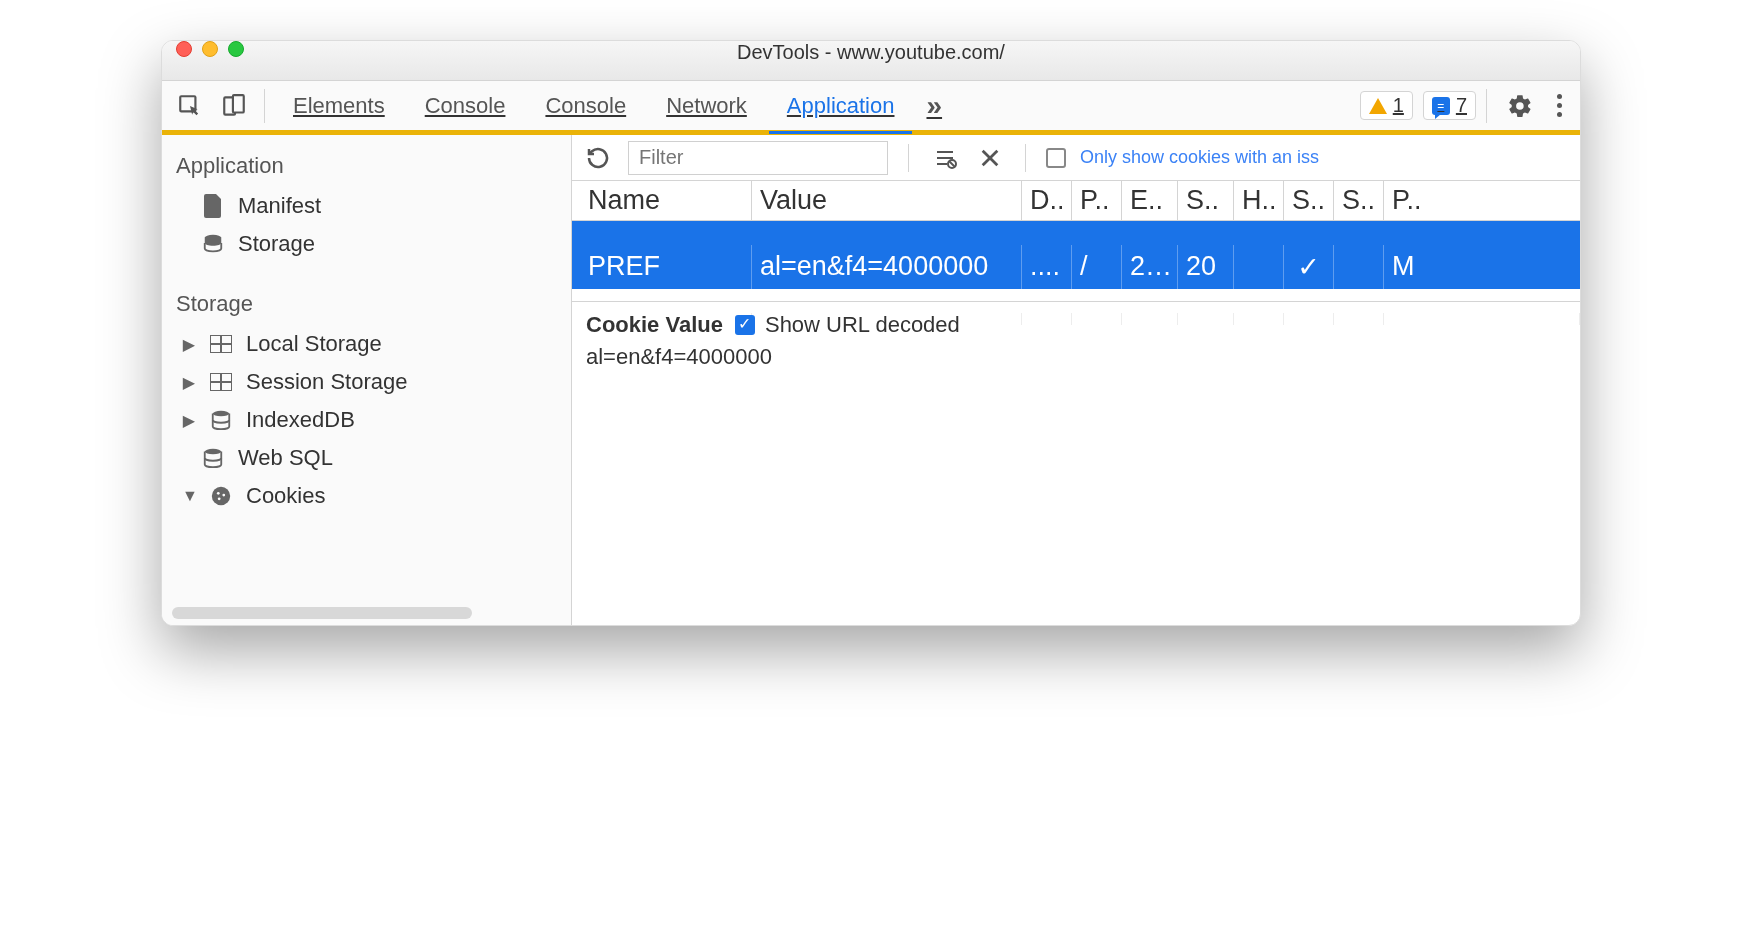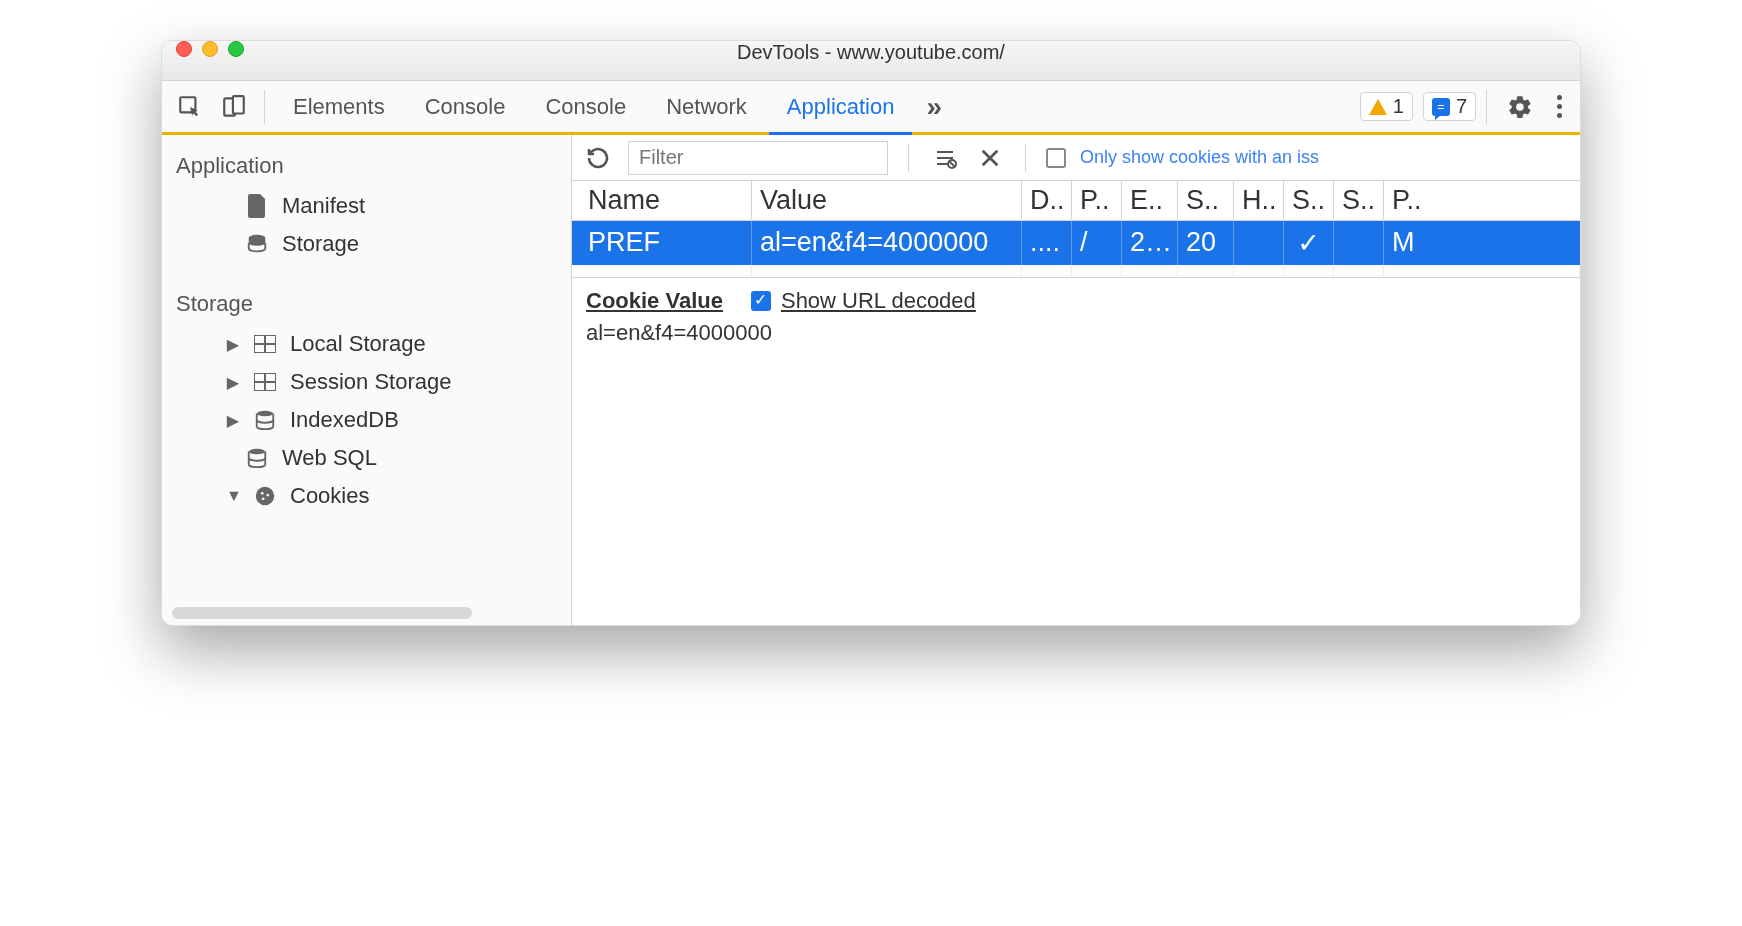--- a/index.html
+++ b/index.html
@@ -31,22 +31,22 @@
     position: relative;
   }
   .traffic-lights { display:flex; gap:10px; padding-left:14px; }
   .tl { width:16px; height:16px; border-radius:50%; }
   .tl.red { background:#ff5f57; border:1px solid #e33e32; }
   .tl.yellow { background:#ffbd2e; border:1px solid #e1a116; }
   .tl.green { background:#28c840; border:1px solid #17a92e; }
   .title-text { position:absolute; left:0; right:0; text-align:center; font-size:20px; color:#333; pointer-events:none; }
 
   .tabbar {
-    height:54px; border-bottom:3px solid #eab308; background:#fafafa;
-    display:flex; align-items:center; padding:0 8px; gap:4px;
+    height:54px; border-bottom:5px solid #eab308; background:#fafafa;
+    display:flex; align-items:center; padding:0 8px; gap:4px;text-decoration:underline;
   }
   .tb-icon { width:28px; height:28px; display:flex; align-items:center; justify-content:center; color:#555; margin: 0 6px; }
   .vsep { width:1px; background:#d4d4d4; height:34px; margin: 0 6px; }
   .tab { padding: 0 18px; font-size:22px; color:#555; height:54px; display:flex; align-items:center; position:relative; cursor:pointer; }
   .tab.active { color:#1a73e8; }
   .tab.active::after { content:""; position:absolute; left:0; right:0; bottom:-1px; height:3px; background:#1a73e8; }
   .more-tabs { font-size:28px; color:#555; padding:0 10px; cursor:pointer; font-weight:bold; }
   .flex-spacer { flex:1; }
   .badge-box { display:flex; gap:10px; }
   .badge { border:1px solid #d4d4d4; border-radius:4px; padding:2px 8px; display:flex; align-items:center; gap:6px; font-size:20px; background:#fff; }
@@ -55,58 +55,58 @@
   .msg-ic::after { content:"";position:absolute;bottom:-4px;left:3px;width:0;height:0;border-left:0 solid transparent;border-right:6px solid transparent;border-top:5px solid #1a73e8; }
   .msg-ic span { color:#fff; font-size:12px; line-height:1; }
   .gear2 { color:#555; padding: 0 10px; cursor:pointer; }
   .kebab { display:flex; flex-direction:column; gap:4px; padding:0 10px; cursor:pointer; }
   .kebab span { width:5px;height:5px;background:#555;border-radius:50%; }
 
   .body-area { display:flex; height:490px; }
   .sidebar { width:410px; border-right:1px solid #d4d4d4; background:#fafafa; padding: 10px 0; overflow-y:auto; position:relative; }
   .sidebar::-webkit-scrollbar { width:10px; }
   .sb-heading { font-size:22px; color:#555; padding: 8px 14px; }
-  .sb-item { display:flex; align-items:center; gap:12px; padding: 6px 14px 6px 38px; font-size:22px; color:#333; cursor:pointer;margin-left:44px; }
+  .sb-item { display:flex; align-items:center; gap:12px; padding: 6px 14px 6px 38px; font-size:22px; color:#333; cursor:pointer; }
   .sb-item.level2 { padding-left: 20px; }
   .sb-icon { width:26px; display:flex; justify-content:center; color:#666; font-size:20px; }
   .tree-arrow { width:14px; font-size:16px; color:#666; display:inline-block; text-align:center; }
 
   .main { flex:1; display:flex; flex-direction:column; overflow:hidden; }
   .toolbar { height:46px; border-bottom:1px solid #d4d4d4; display:flex; align-items:center; padding: 0 10px; gap:14px; }
   .t-icon { color:#555; cursor:pointer; padding:4px; display:flex; align-items:center; justify-content:center; }
   .filter-input { border:1px solid #d0d0d0; height:34px; width:260px; font-size:20px; padding:0 10px; color:#888; background:#fff; }
   .checkbox { width:20px;height:20px; border:2px solid #888; border-radius:3px; cursor:pointer; flex-shrink:0; }
   .checkbox.checked { background:#1a73e8; border-color:#1a73e8; position:relative; }
   .checkbox.checked::after { content:"✓"; color:#fff; position:absolute; font-size:16px; left:1px; top:-3px; }
   .cb-label { font-size:18px; color:#3b82f6; white-space:nowrap; overflow:hidden; }
 
   .table-header { border-bottom:1px solid #d4d4d4; }
   .t-row { display:flex; }
   .t-row .cell { border-right:1px solid #d4d4d4; padding:4px 8px; font-size:27px; overflow:hidden; white-space:nowrap; text-overflow: clip; }
   .cell:last-child { border-right:none; }
   .t-row.sel { background:#1a73e8; color:#fff; }
   .t-row.sel .cell { border-right-color: rgba(255,255,255,0.3); }
   .table-body { border-bottom:1px solid #d4d4d4; }
-  .table-body .cell { padding-top:6px; padding-bottom:6px; }
+  .table-body .cell { padding-top:6px; padding-bottom:6px;margin-top:24px; }
   .filler { height:12px; display:flex; }
   .filler .cell { border-right:1px solid #ededed; }
 
   .c-name { width:180px; padding-left:16px !important; }
   .c-value { width:270px; }
   .c-d { width:50px; }
   .c-p { width:50px; }
   .c-e { width:56px; }
   .c-s1 { width:56px; }
   .c-h { width:50px; }
   .c-s2 { width:50px; text-align:center; }
   .c-s3 { width:50px; }
   .c-pr { flex:1; min-width:40px; }
 
   .detail { padding: 10px 14px; font-size:22px; flex:1; }
-  .detail-header { display:flex; align-items:flex-end; gap:28px; margin-bottom:6px;text-decoration:underline; }
+  .detail-header { display:flex; align-items:flex-end; gap:12px; margin-bottom:6px; }
   .detail-header .dh-title { font-weight:600; }
   .detail-value { font-size:22px; color:#333; }
 
   .h-scroll { height:12px; background:#fafafa; position:absolute; bottom:6px; left:10px; width:300px; border-radius:6px; }
   .h-thumb { height:12px; background:#d8d8d8; border-radius:6px; width:300px; }
 
   svg { display:block; }
 </style>
 </head>
 <body>

